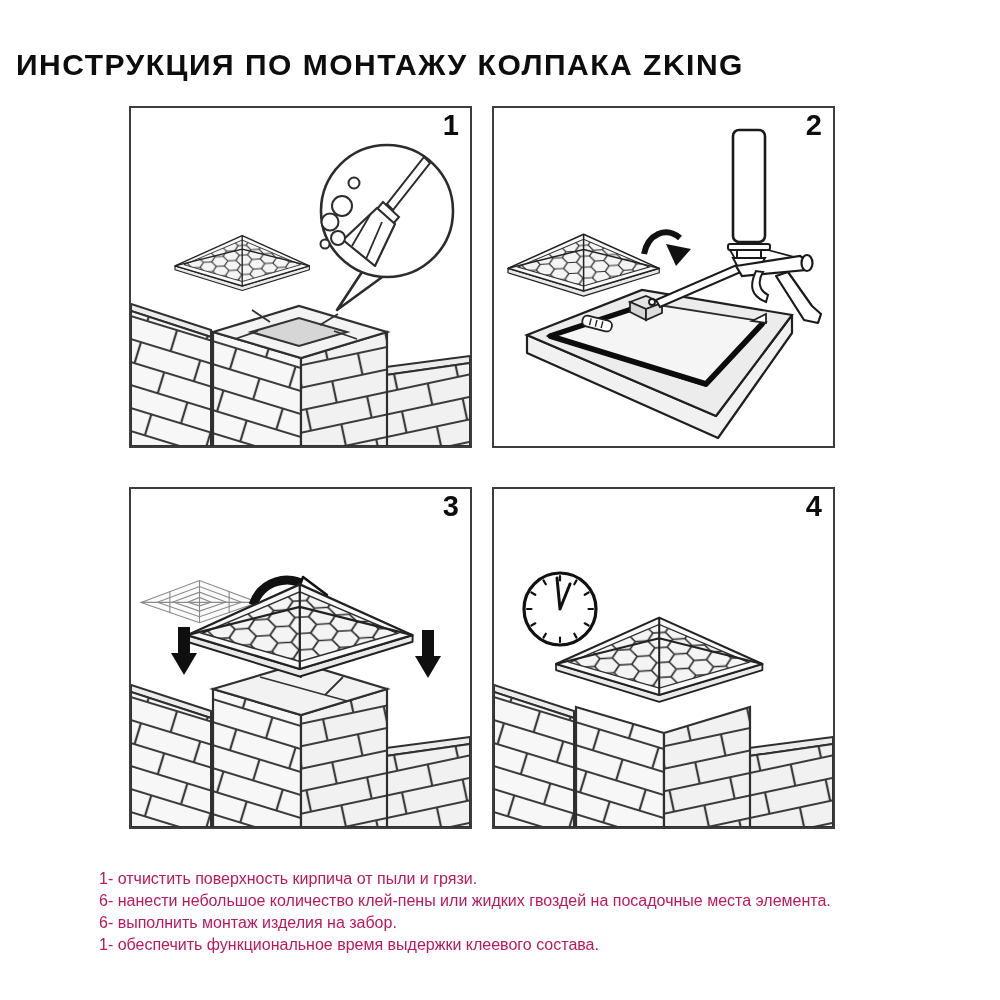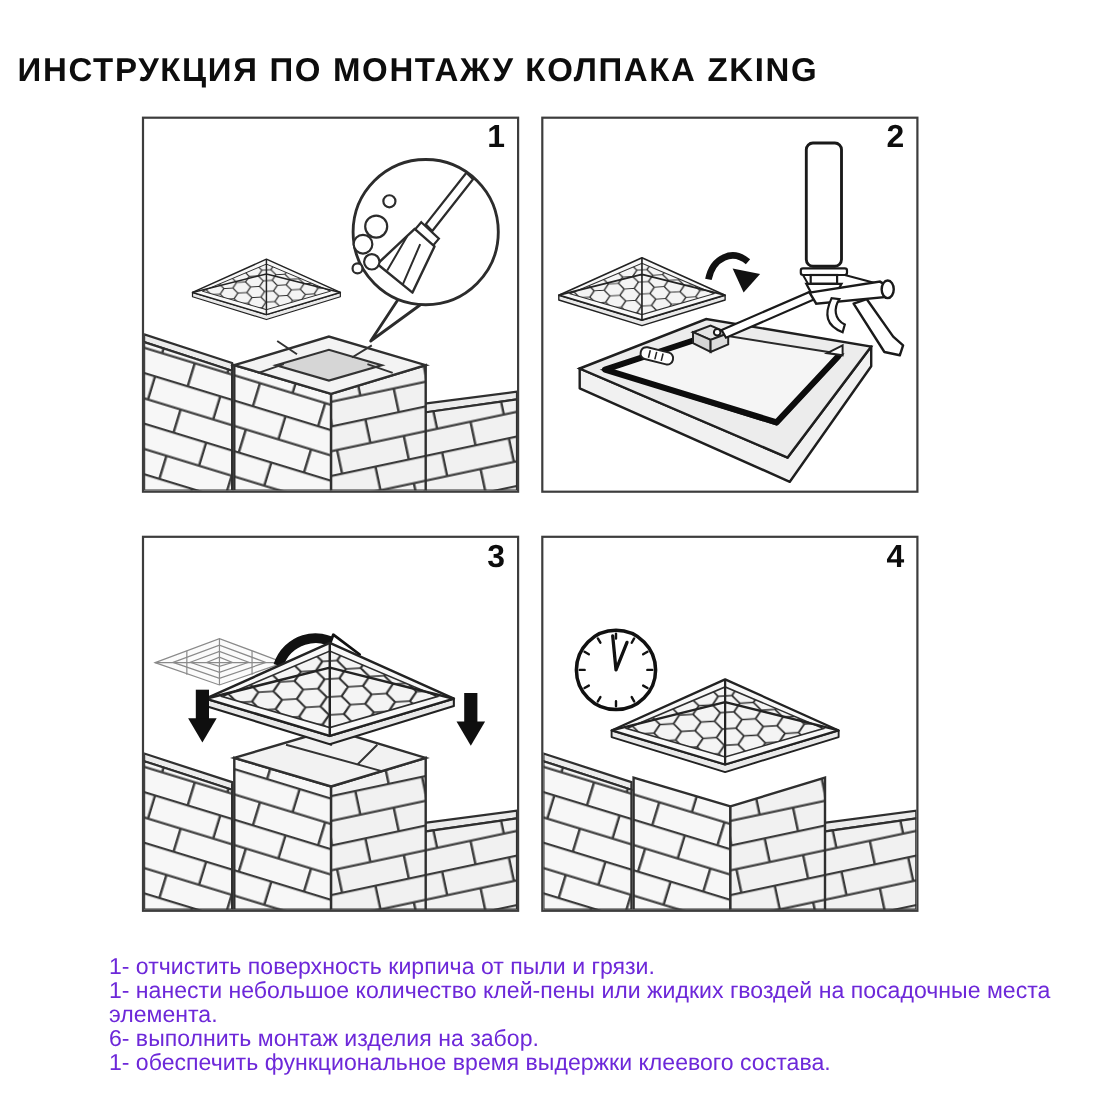--- a/index.html
+++ b/index.html
@@ -8,21 +8,21 @@
   .title{position:absolute;left:16px;top:28px;width:100%;text-align:left;
          font-size:30px;font-weight:800;letter-spacing:1.5px;white-space:nowrap;}
   .grid{position:absolute;left:129px;top:106px;display:grid;
         grid-template-columns:343px 343px;grid-template-rows:342px 342px;
         column-gap:20px;row-gap:39px;}
   .panel{position:relative;margin:0;width:343px;height:342px;box-sizing:border-box;
          border:2px solid #3d3d3d;background:#fff;}
   .panel svg{display:block;}
   .num{position:absolute;top:1px;right:11px;font-size:29px;font-weight:800;color:#0d0d0d;}
   .instructions{position:absolute;left:99px;top:868px;width:860px;}
-  .iline{font-size:21px;line-height:22px;color:#6d28d9;}
+  .iline{font-size:16px;line-height:22px;color:#be185d;}
 </style>
 </head>
 <body>
 
 <svg width="0" height="0" style="position:absolute" aria-hidden="true">
   <defs>
     <pattern id="bL" width="62" height="44" patternUnits="userSpaceOnUse" patternTransform="rotate(17)">
       <rect width="62" height="44" fill="#f7f7f7"></rect>
       <path d="M0 1H62M0 23H62M16 1V23M47 23V45" stroke="#3b3b3b" stroke-width="2.2" fill="none"></path>
     </pattern>
@@ -194,18 +194,18 @@
           <path d="M66 120 L63 89 M66 120 L76 95" stroke="#111" stroke-width="3" stroke-linecap="round"></path>
         </g>
       </svg>
       <span class="num">4</span>
     </figure>
 
   </div>
 
   <div class="instructions">
     <div class="iline">1- отчистить поверхность кирпича от пыли и грязи.</div>
-    <div class="iline">1- нанести небольшое количество клей-пены или жидких гвоздей на посадочные места элемента.</div>
+    <div class="iline">6- нанести небольшое количество клей-пены или жидких гвоздей на посадочные места элемента.</div>
     <div class="iline">6- выполнить монтаж изделия на забор.</div>
     <div class="iline">1- обеспечить функциональное время выдержки клеевого состава.</div>
   </div>
 
 </div>
 
 </body></html>

